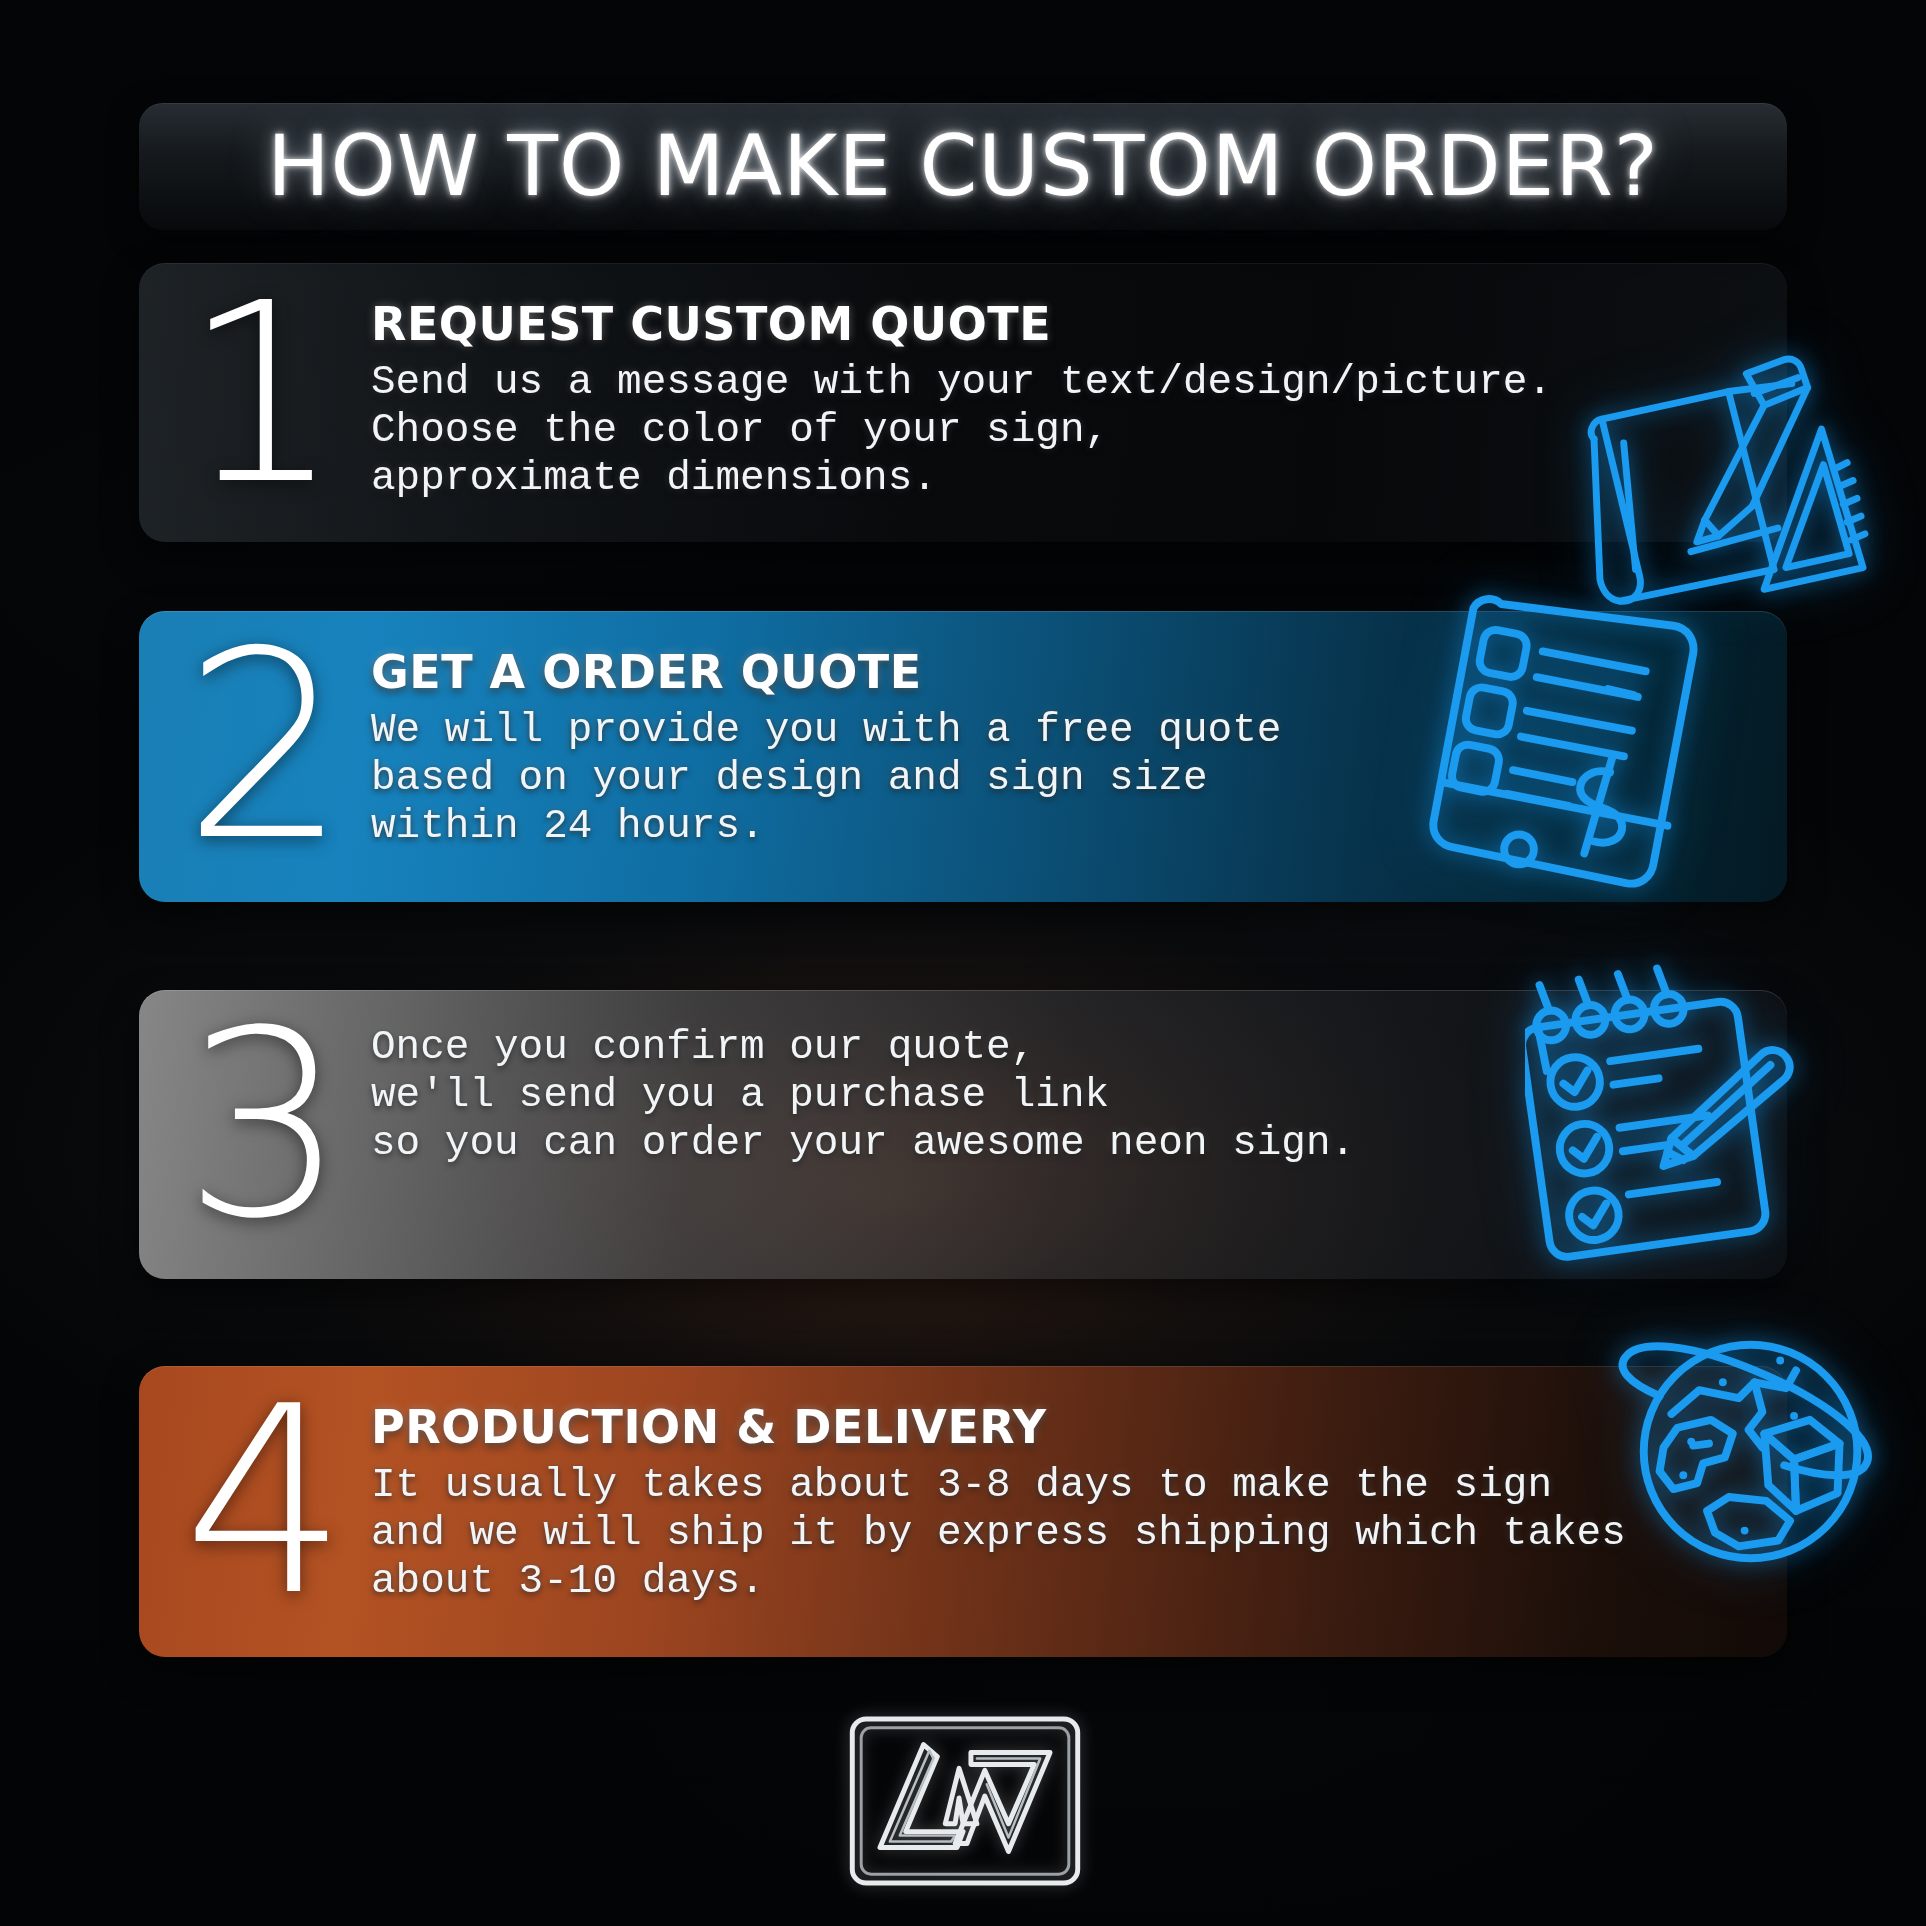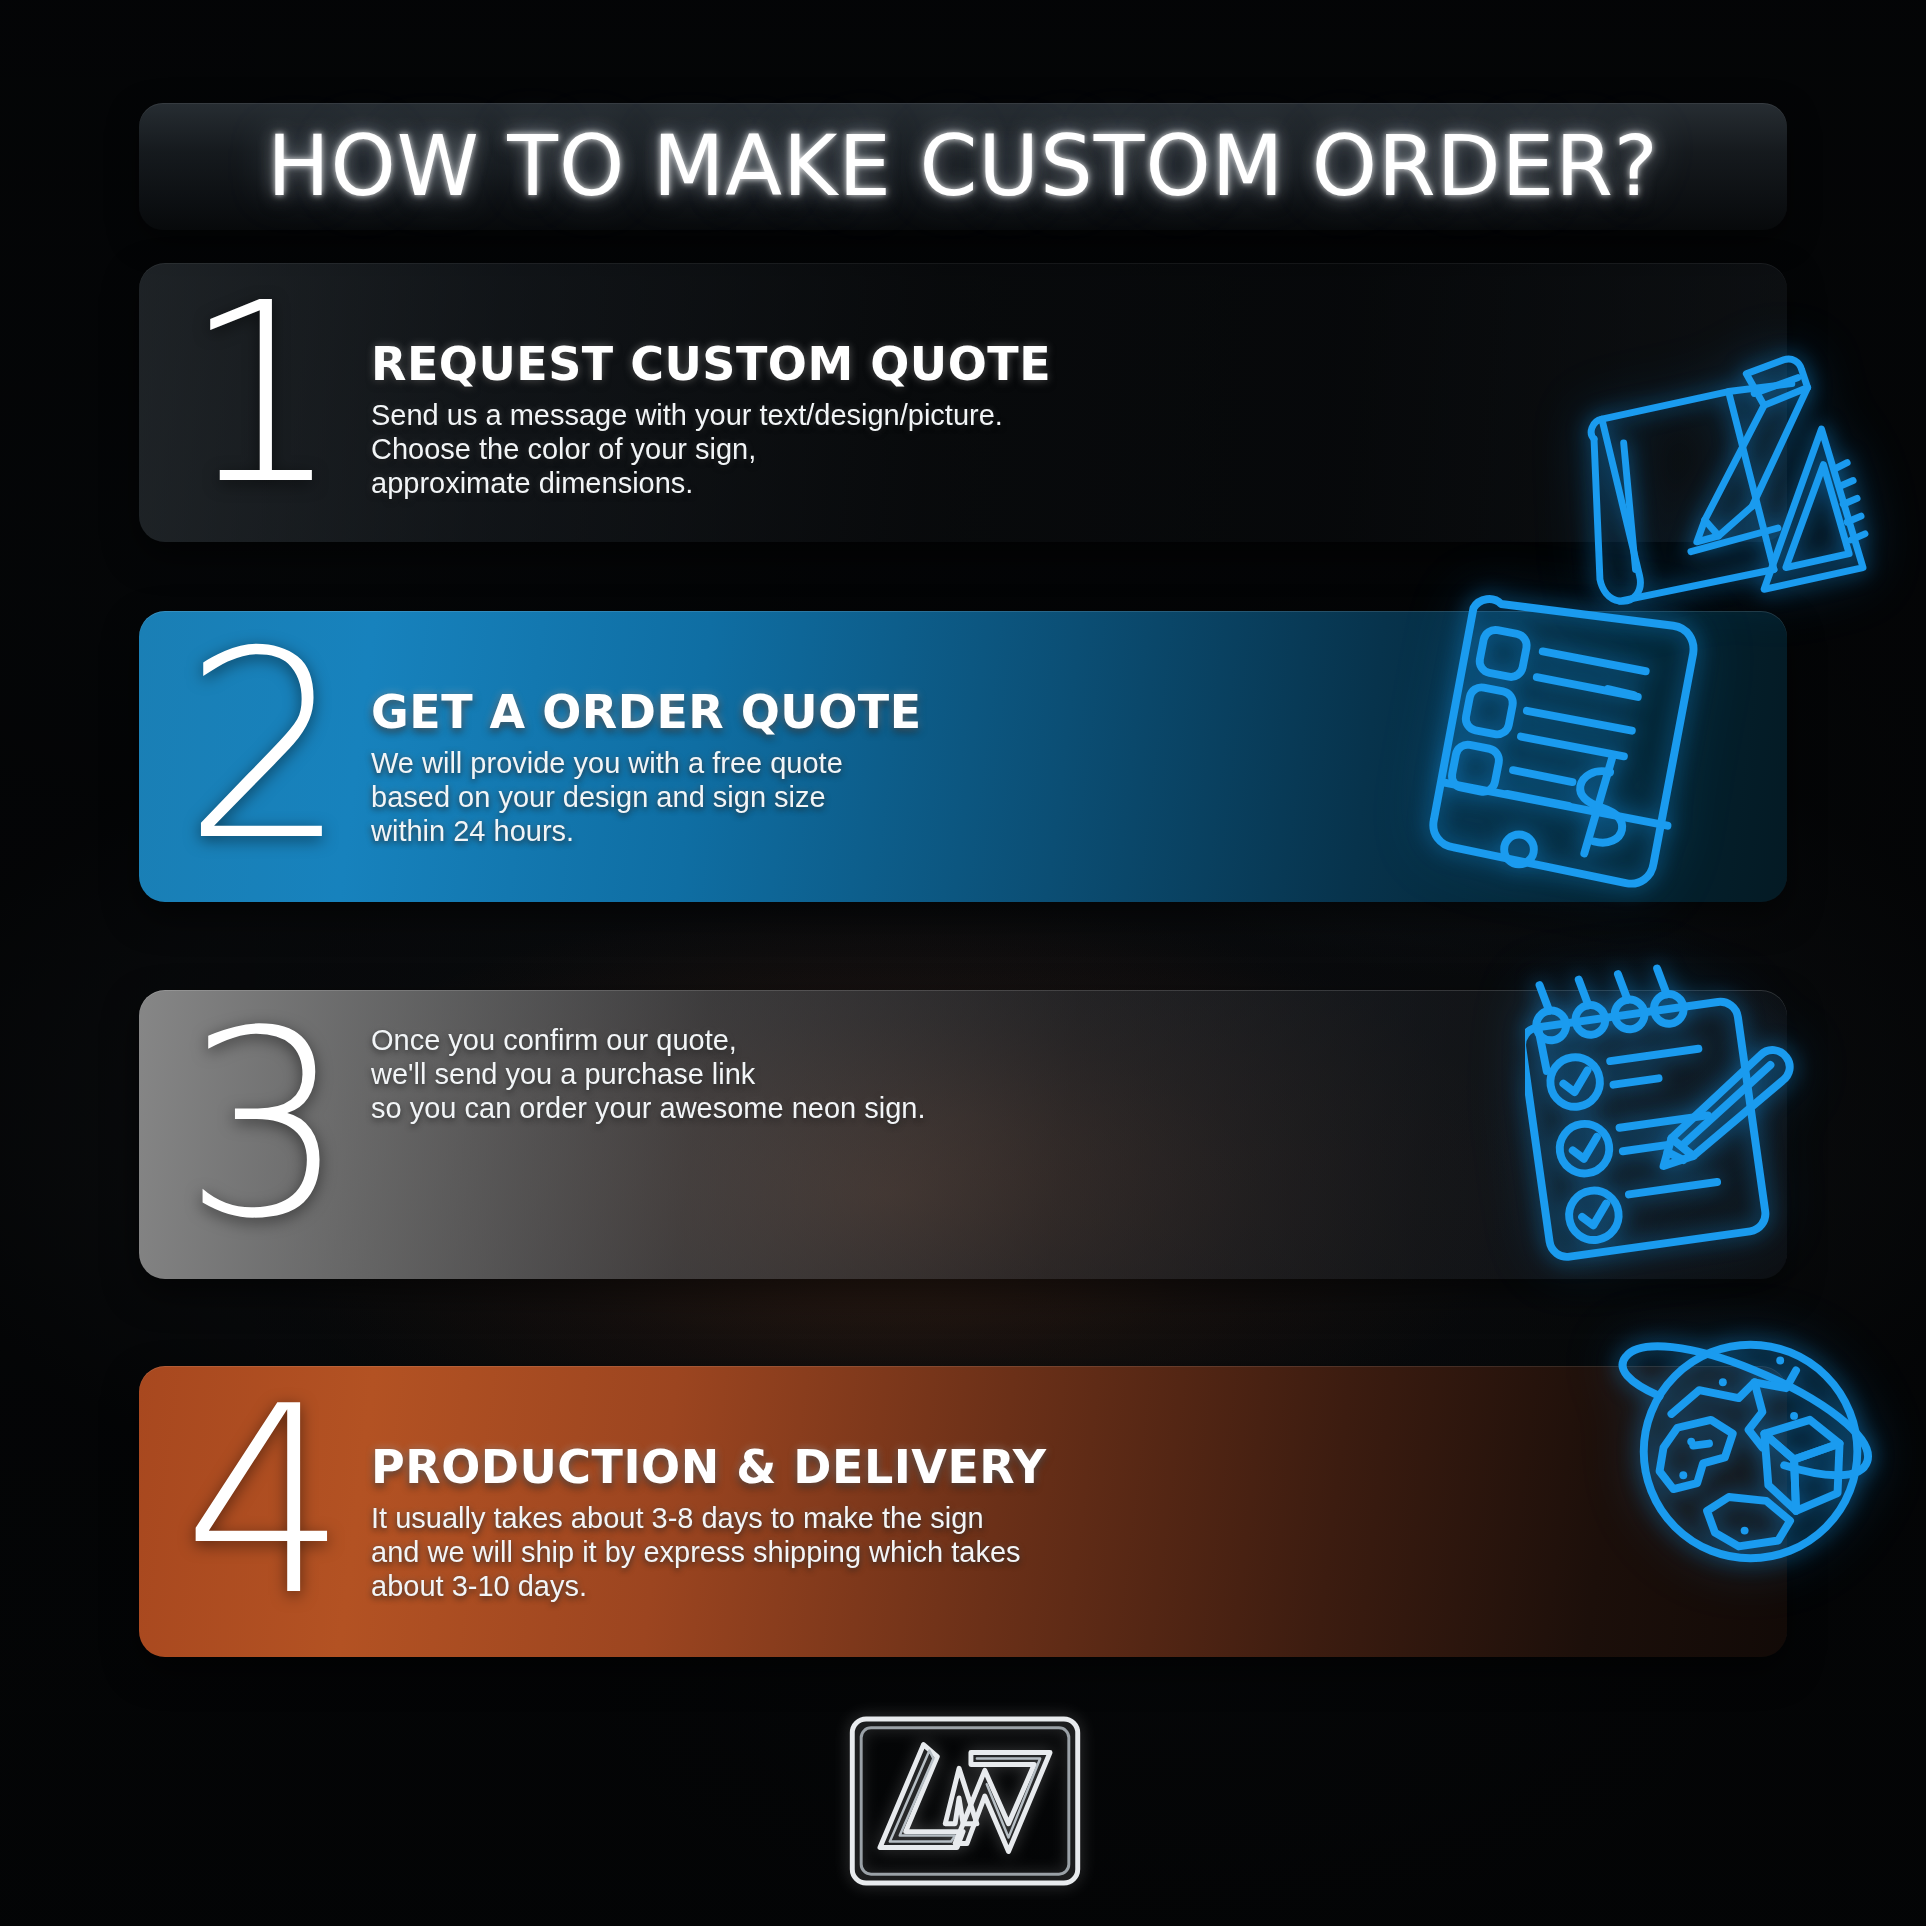--- a/index.html
+++ b/index.html
@@ -90,26 +90,25 @@
   .step-body { flex:1 1 auto; padding-top:12px; }
   .step-head {
     font-family:"DejaVu Sans", sans-serif;
     font-weight:700;
     font-size:46px;
     letter-spacing:0.5px;
     color:#ffffff;
     text-shadow:0 0 10px rgba(255,255,255,0.35), 0 3px 8px rgba(0,0,0,0.75);
     margin-bottom:8px;
     white-space:nowrap;
-    margin-top:40px;
   }
   .step-desc {
-    font-family:Liberation Sans, sans-serif;
+    font-family:Liberation Mono, monospace;
     font-weight:300;
-    font-size:29px;
+    font-size:41px;
     line-height:1.17;
     color:#f2f5f7;
     text-shadow:0 0 8px rgba(255,255,255,0.20), 0 2px 6px rgba(0,0,0,0.8);
     white-space:pre-line;
   }
 
   
   #step1 {
     top:263px; height:279px;
     background:linear-gradient(95deg, rgba(56,64,70,0.50) 0%, rgba(26,31,36,0.58) 22%, rgba(10,12,14,0.72) 48%, rgba(8,10,12,0.66) 72%, rgba(20,24,28,0.55) 100%);

